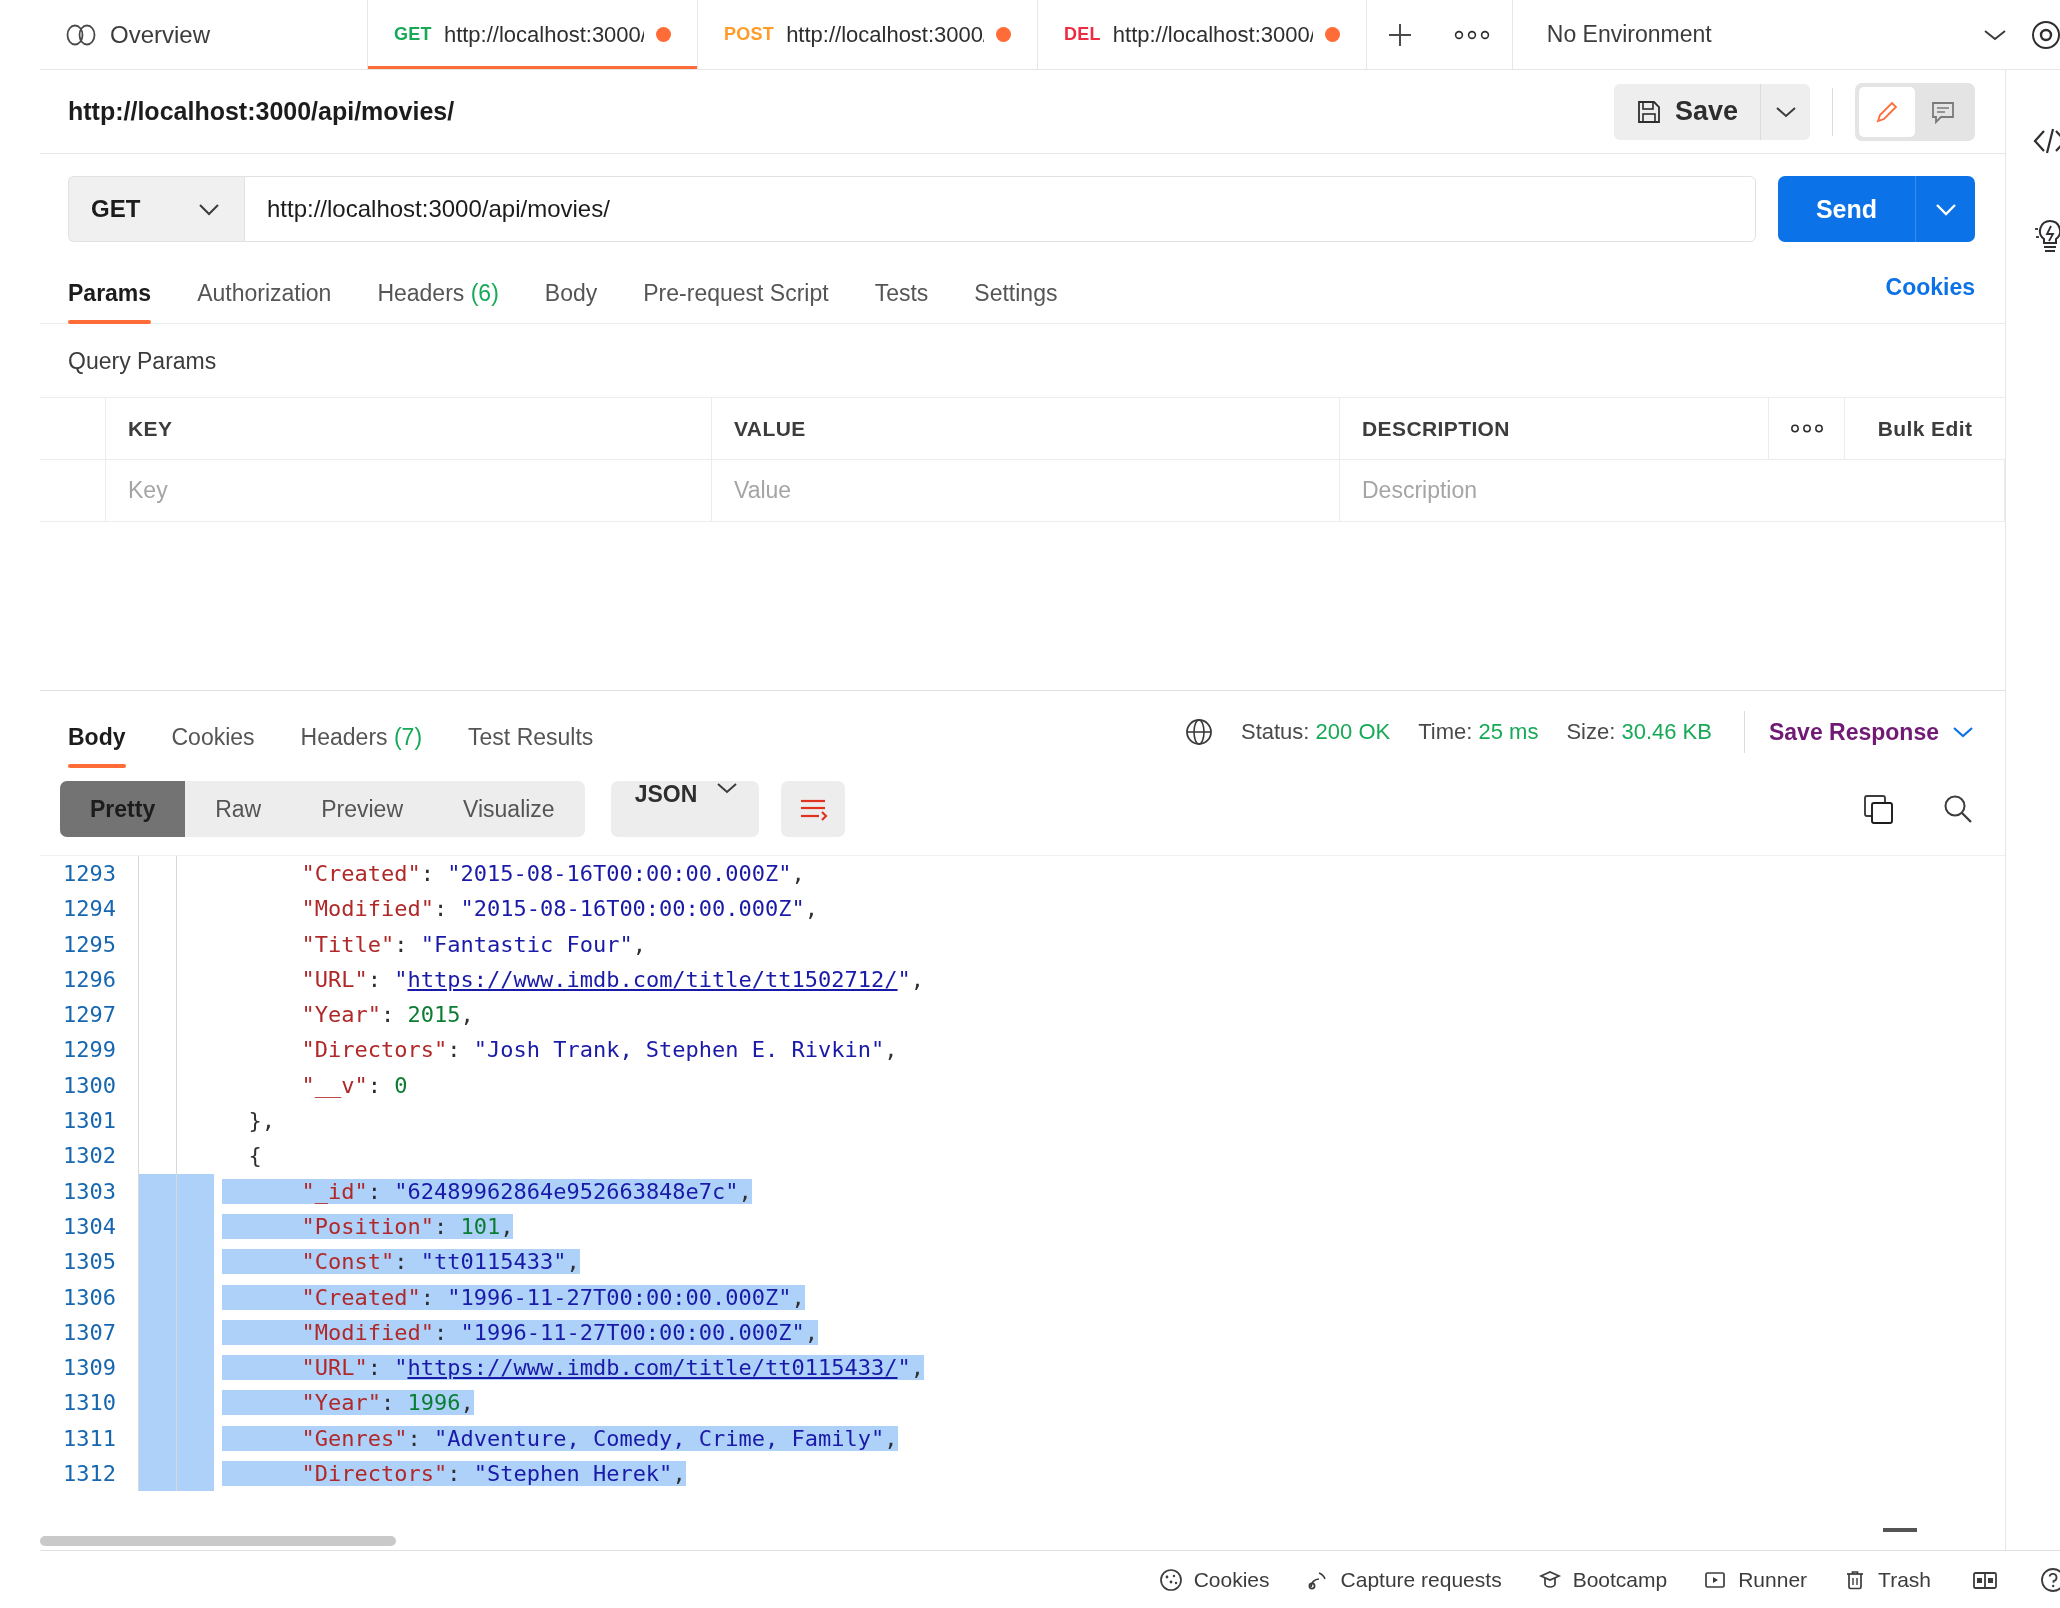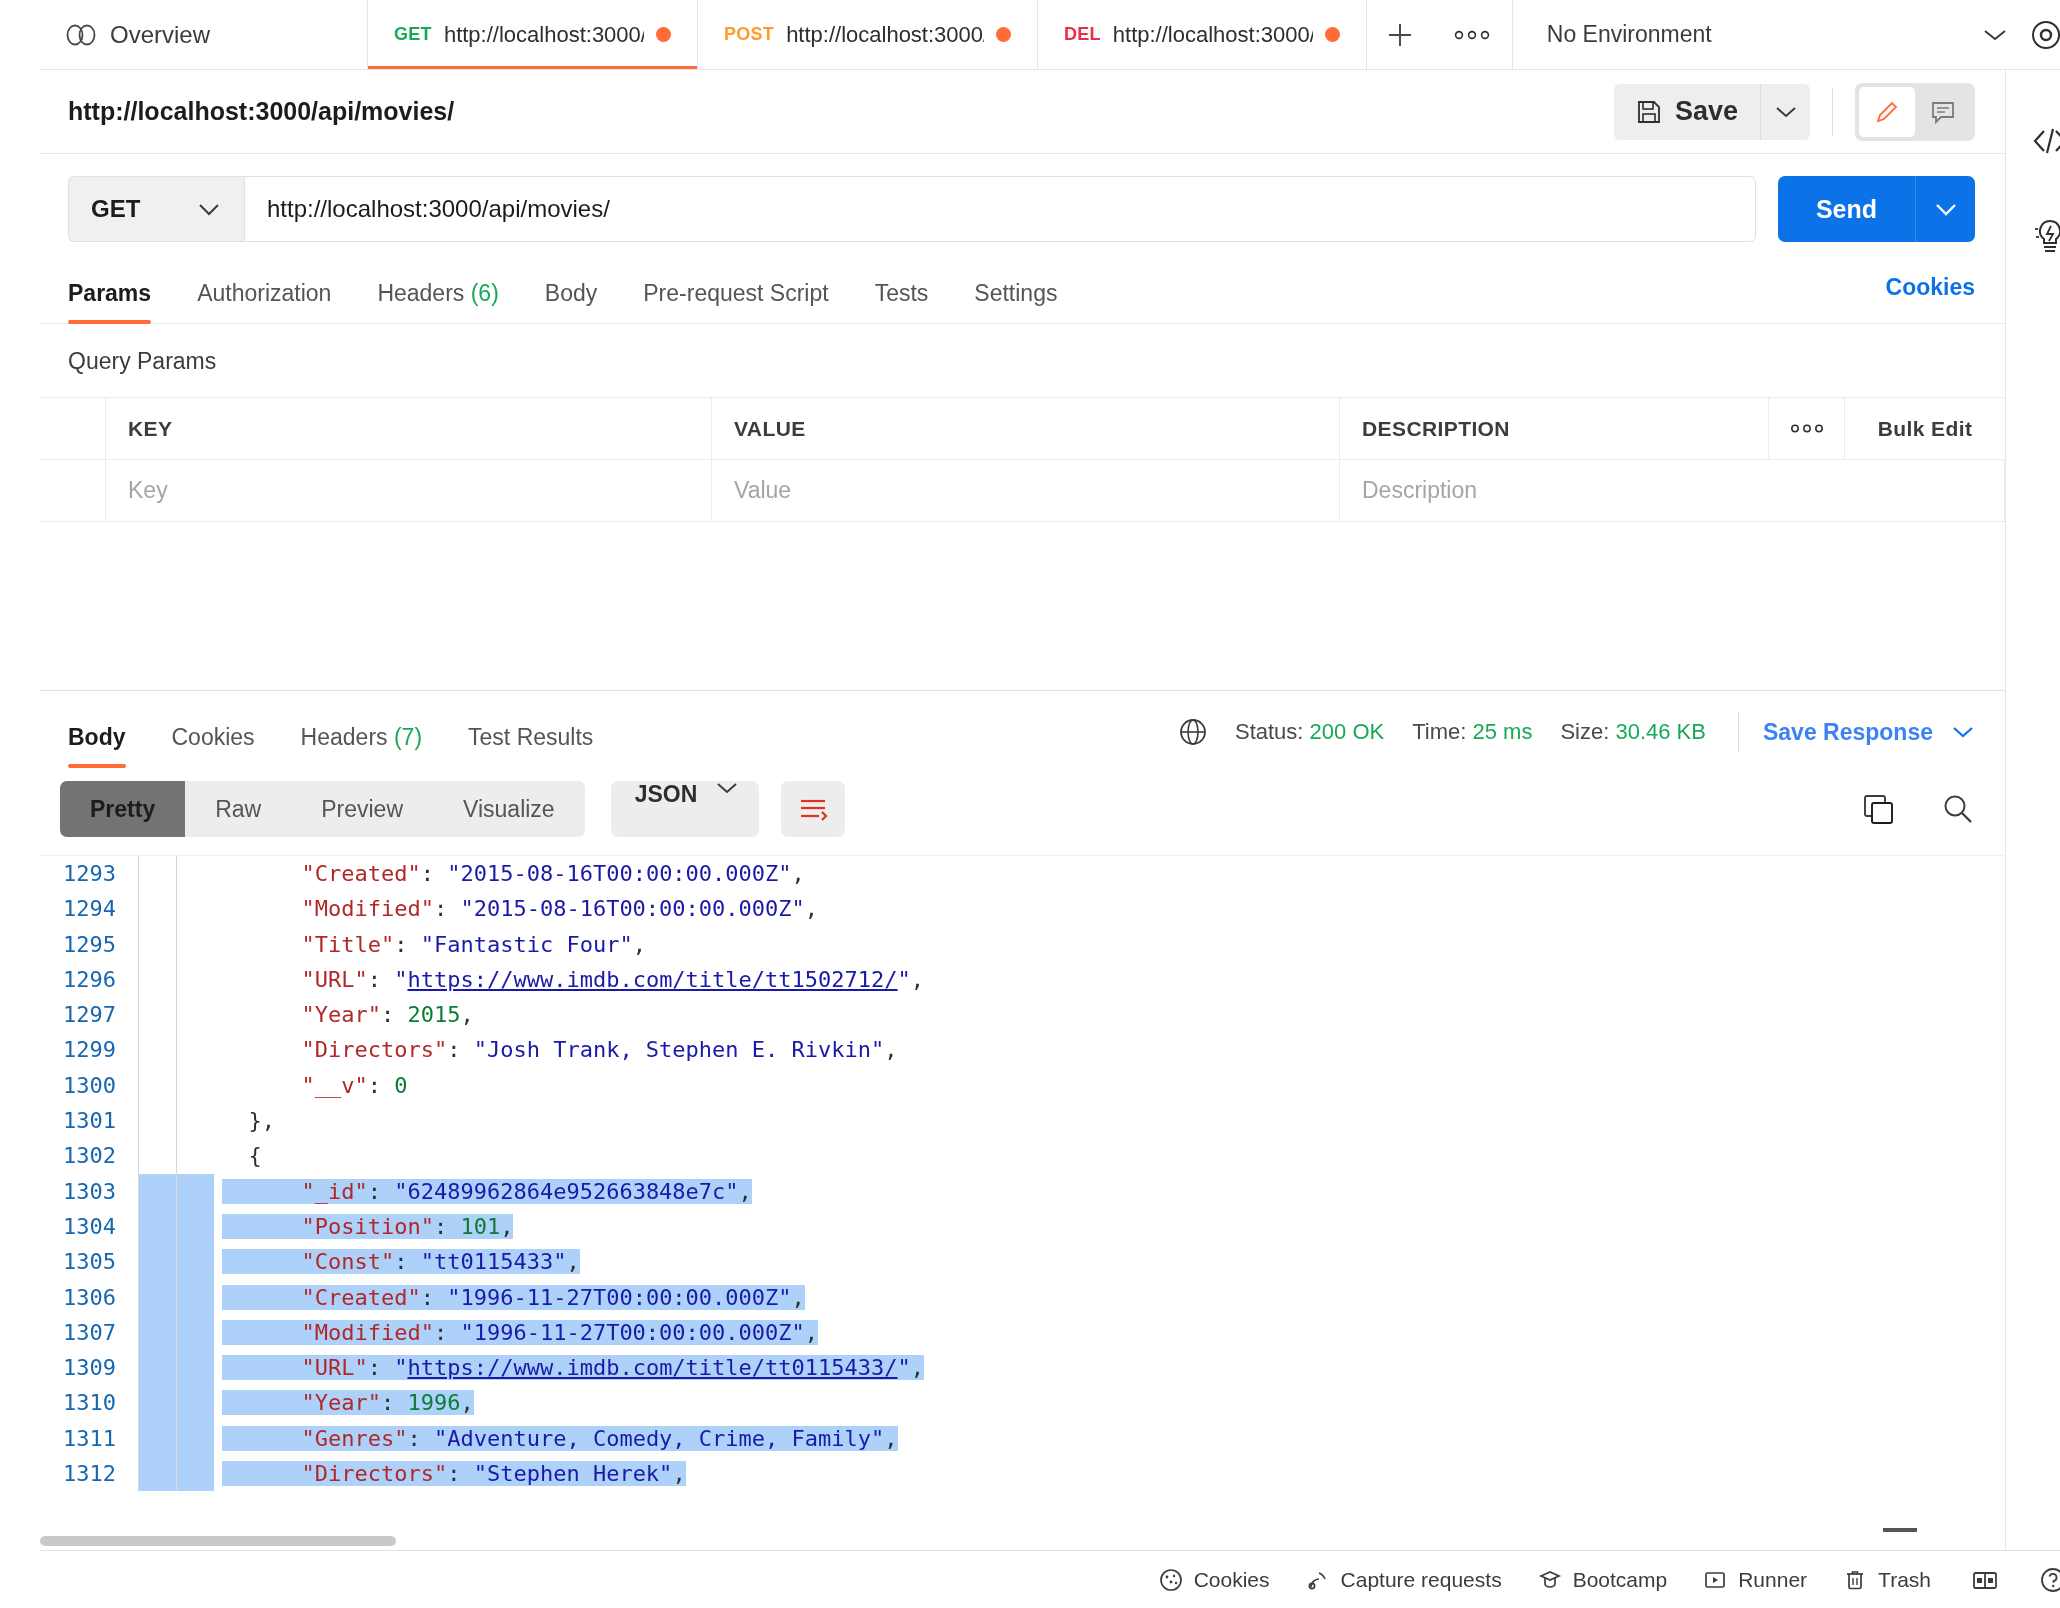--- a/index.html
+++ b/index.html
@@ -143,21 +143,21 @@
   .spacer-blank { height: 168px; }
 
   
   .respwrap { border-top: 1px solid #e1e1e1; display: flex; flex-direction: column; flex: 1; min-height: 0; }
   .resptabs { display: flex; align-items: flex-end; padding: 22px 30px 0 28px; height: 76px; }
   .meta { margin-left: auto; display: flex; align-items: center; gap: 0; padding-bottom: 14px; }
   .globe { margin-right: 26px; display: flex; }
   .meta-item { font-size: 22px; color: #4a4a4a; margin-right: 28px; white-space: nowrap; }
   .meta-item b { color: #18a957; font-weight: normal; }
   .meta-sep { width: 1px; height: 42px; background: #dcdcdc; margin: 0 24px 0 4px; }
-  .save-resp { color: #3b82f6; font-size: 23px; font-weight: bold; cursor: pointer; display: flex; align-items: center; gap: 18px; }
+  .save-resp { color: #701a75; font-size: 23px; font-weight: bold; cursor: pointer; display: flex; align-items: center; gap: 12px; }
 
   .viewbar { display: flex; align-items: center; padding: 14px 30px 18px 20px; gap: 0; }
   .seg { display: flex; background: #ededed; border-radius: 7px; overflow: hidden; }
   .seg-btn {
     font-size: 23px; color: #555; padding: 0 30px; height: 56px; display: flex;
     align-items: center; cursor: pointer;
   }
   .seg-btn.active { background: #737373; color: #1c1c1c; font-weight: bold; }
   .json-sel {
     margin-left: 26px; background: #ededed; border-radius: 7px; height: 56px;

